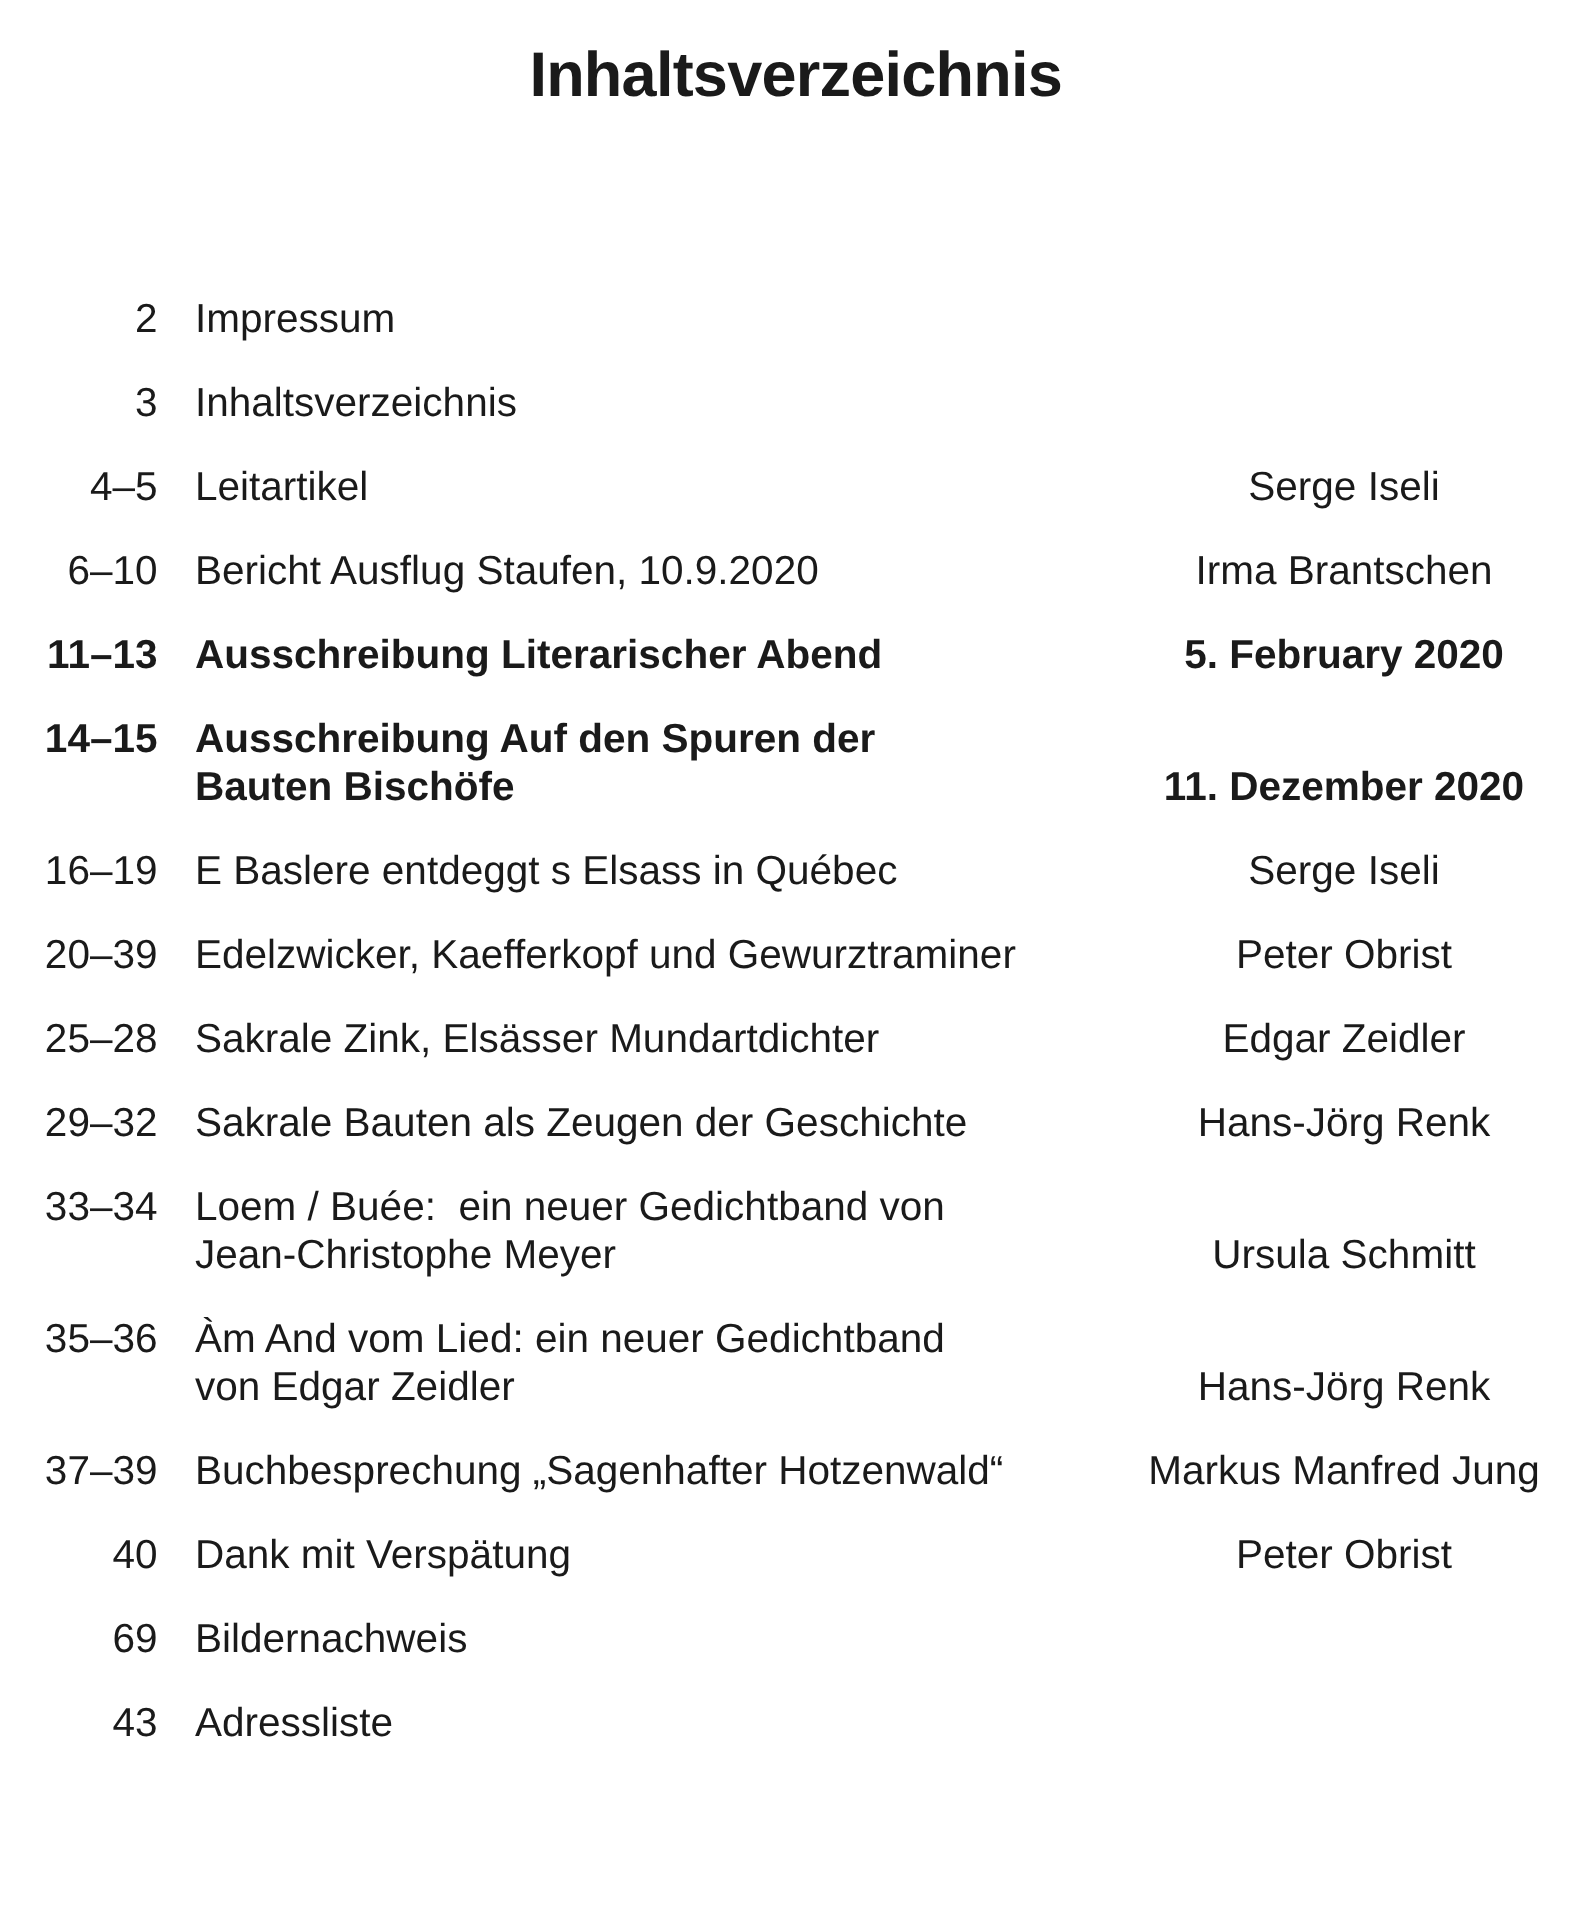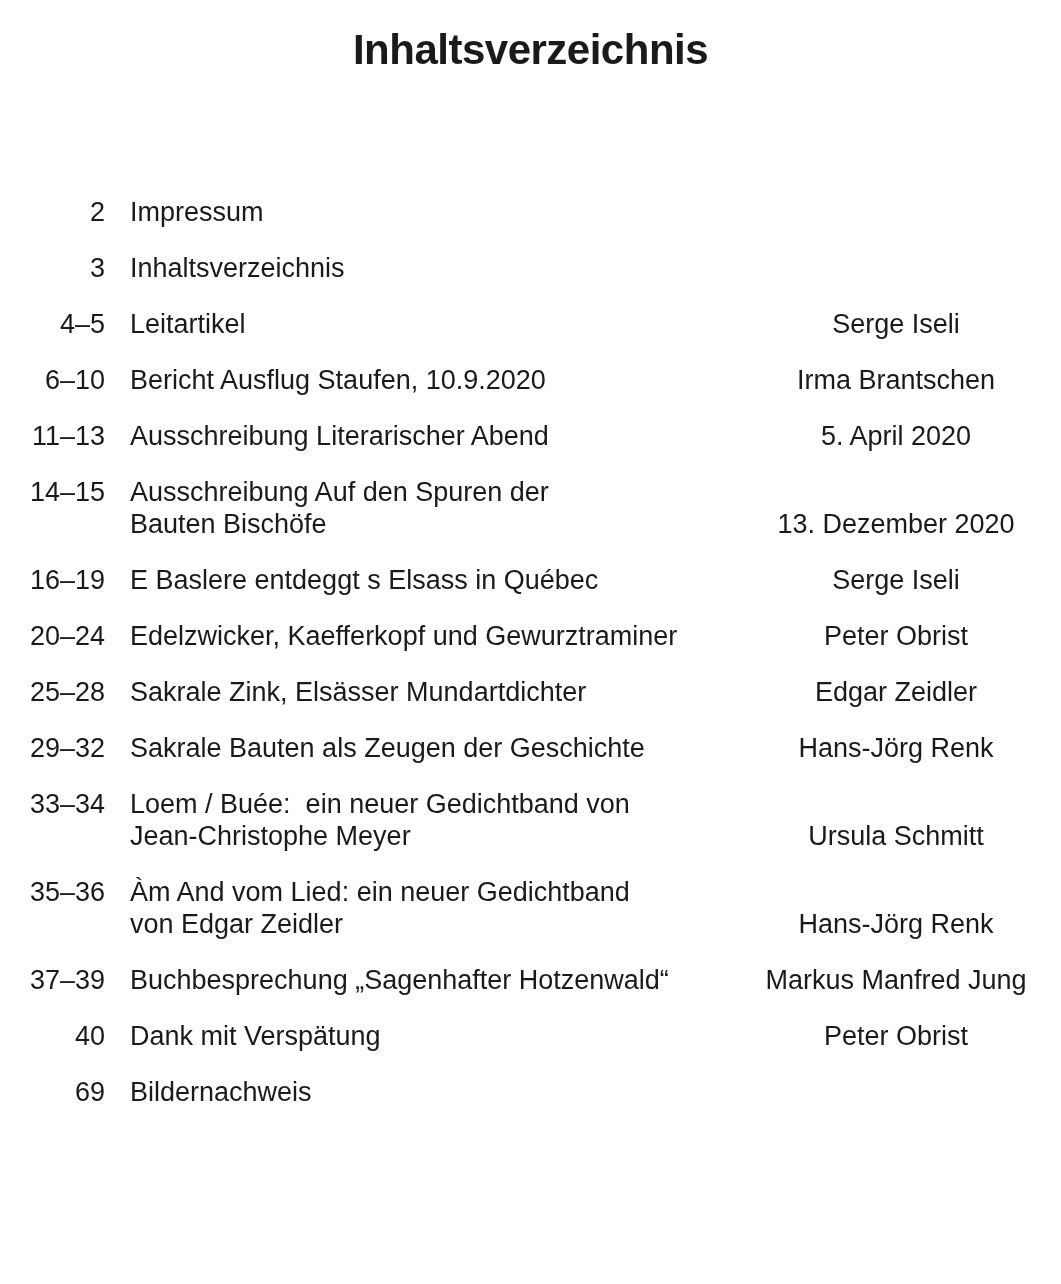--- a/index.html
+++ b/index.html
@@ -26,21 +26,21 @@
     margin-top: 122px;
   }
   .toc-row {
     display: grid;
     grid-template-columns: 105px 576px 1fr;
     column-gap: 25px;
     margin-bottom: 24px;
     font-size: 27px;
     line-height: 32px;
   }
-  .toc-row.bold { font-weight: 400; }
+  .toc-row.bold { font-weight: 700; }
   .pages {
     text-align: right;
     align-self: start;
     white-space: nowrap;
   }
   .title-cell { min-width: 0; }
   .title-line { white-space: pre; }
   .title-line .italic { }
   .author {
     align-self: end;
@@ -81,39 +81,39 @@
     <div class="title-cell">
           <div class="title-line"><span>Bericht Ausflug Staufen, 10.9.2020</span></div>
         </div>
     <span class="author">Irma Brantschen</span>
   </div>
       <div class="toc-row bold">
     <span class="pages">11–13</span>
     <div class="title-cell">
           <div class="title-line"><span>Ausschreibung Literarischer Abend</span></div>
         </div>
-    <span class="author">5. April 2020</span>
+    <span class="author">5. February 2020</span>
   </div>
       <div class="toc-row bold">
     <span class="pages">14–15</span>
     <div class="title-cell">
           <div class="title-line"><span>Ausschreibung Auf den Spuren der</span></div>
           <div class="title-line"><span>Bauten Bischöfe</span></div>
         </div>
-    <span class="author">13. Dezember 2020</span>
+    <span class="author">11. Dezember 2020</span>
   </div>
       <div class="toc-row">
     <span class="pages">16–19</span>
     <div class="title-cell">
           <div class="title-line"><span>E Baslere entdeggt s Elsass in Québec</span></div>
         </div>
     <span class="author">Serge Iseli</span>
   </div>
       <div class="toc-row">
-    <span class="pages">20–24</span>
+    <span class="pages">20–39</span>
     <div class="title-cell">
           <div class="title-line"><span>Edelzwicker, Kaefferkopf und Gewurztraminer</span></div>
         </div>
     <span class="author">Peter Obrist</span>
   </div>
       <div class="toc-row">
     <span class="pages">25–28</span>
     <div class="title-cell">
           <div class="title-line"><span>Sakrale Zink, Elsässer Mundartdichter</span></div>
         </div>
@@ -156,14 +156,21 @@
         </div>
     <span class="author">Peter Obrist</span>
   </div>
       <div class="toc-row">
     <span class="pages">69</span>
     <div class="title-cell">
           <div class="title-line"><span>Bildernachweis</span></div>
         </div>
     <span class="author"></span>
   </div>
+      <div class="toc-row">
+    <span class="pages">43</span>
+    <div class="title-cell">
+          <div class="title-line"><span>Adressliste</span></div>
+        </div>
+    <span class="author"></span>
+  </div>
     </div>
 </div>
 
 </body></html>

